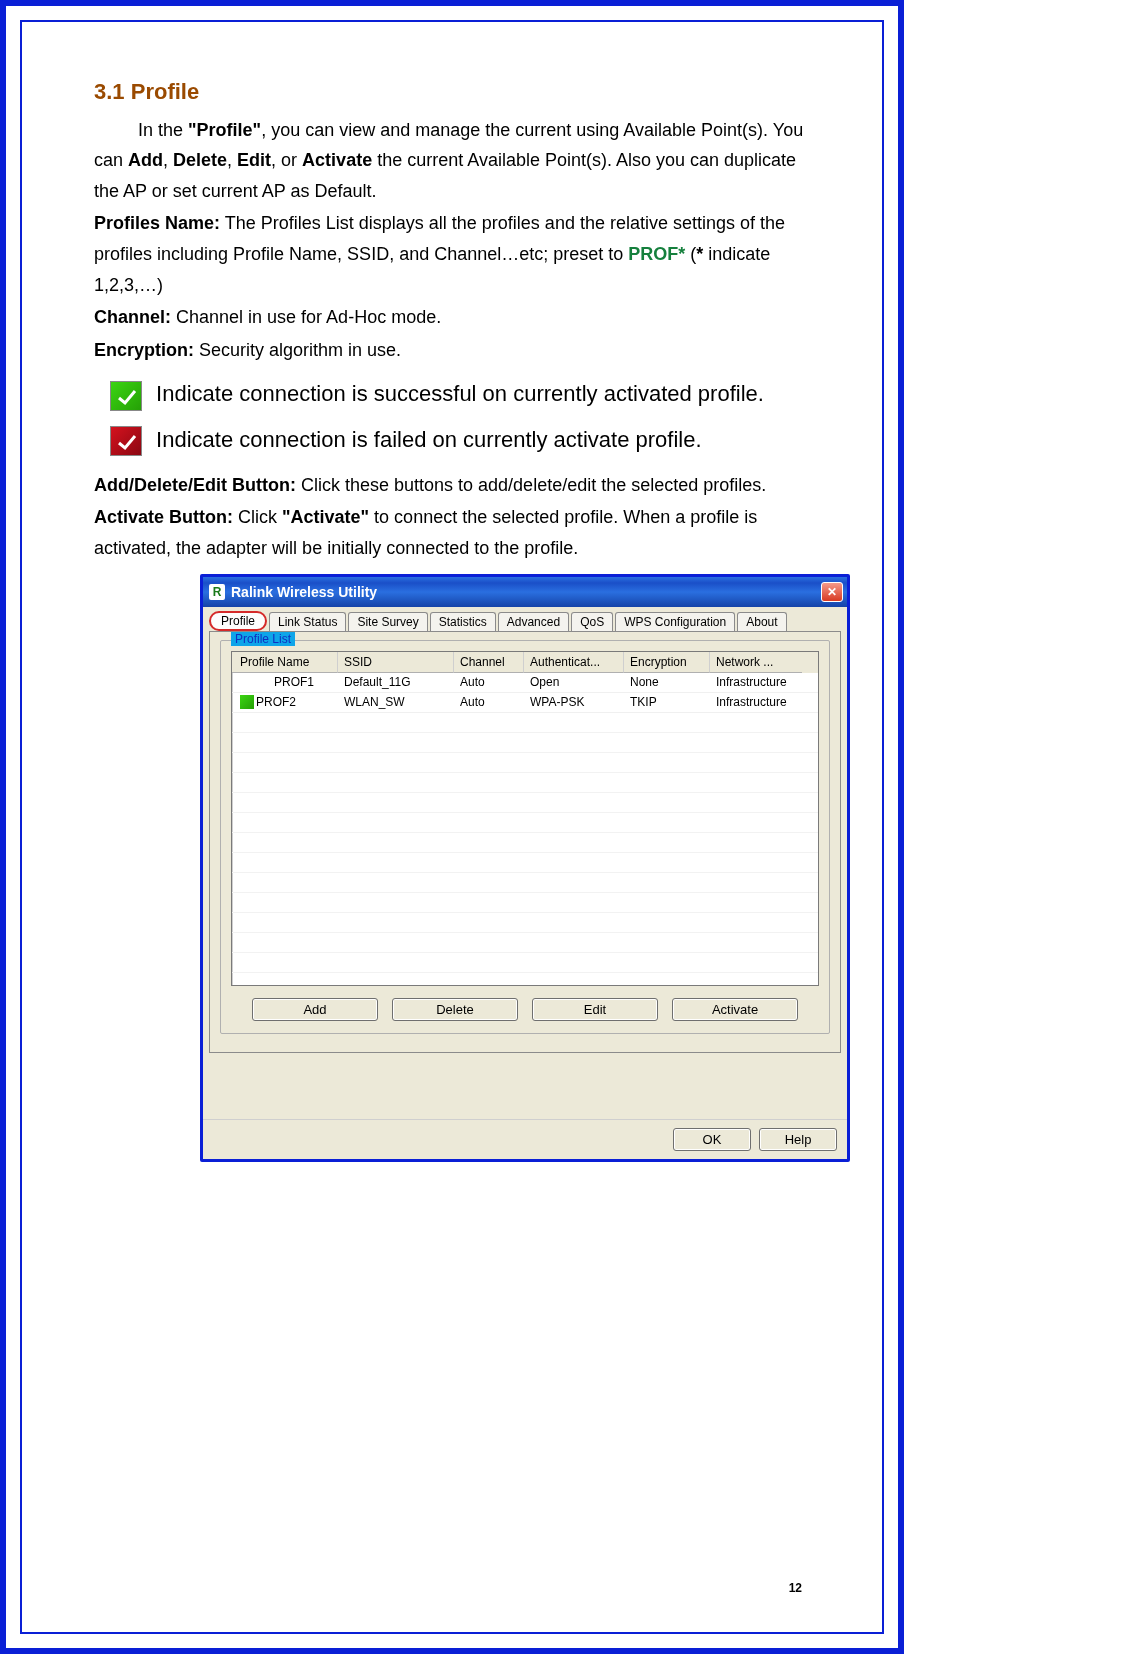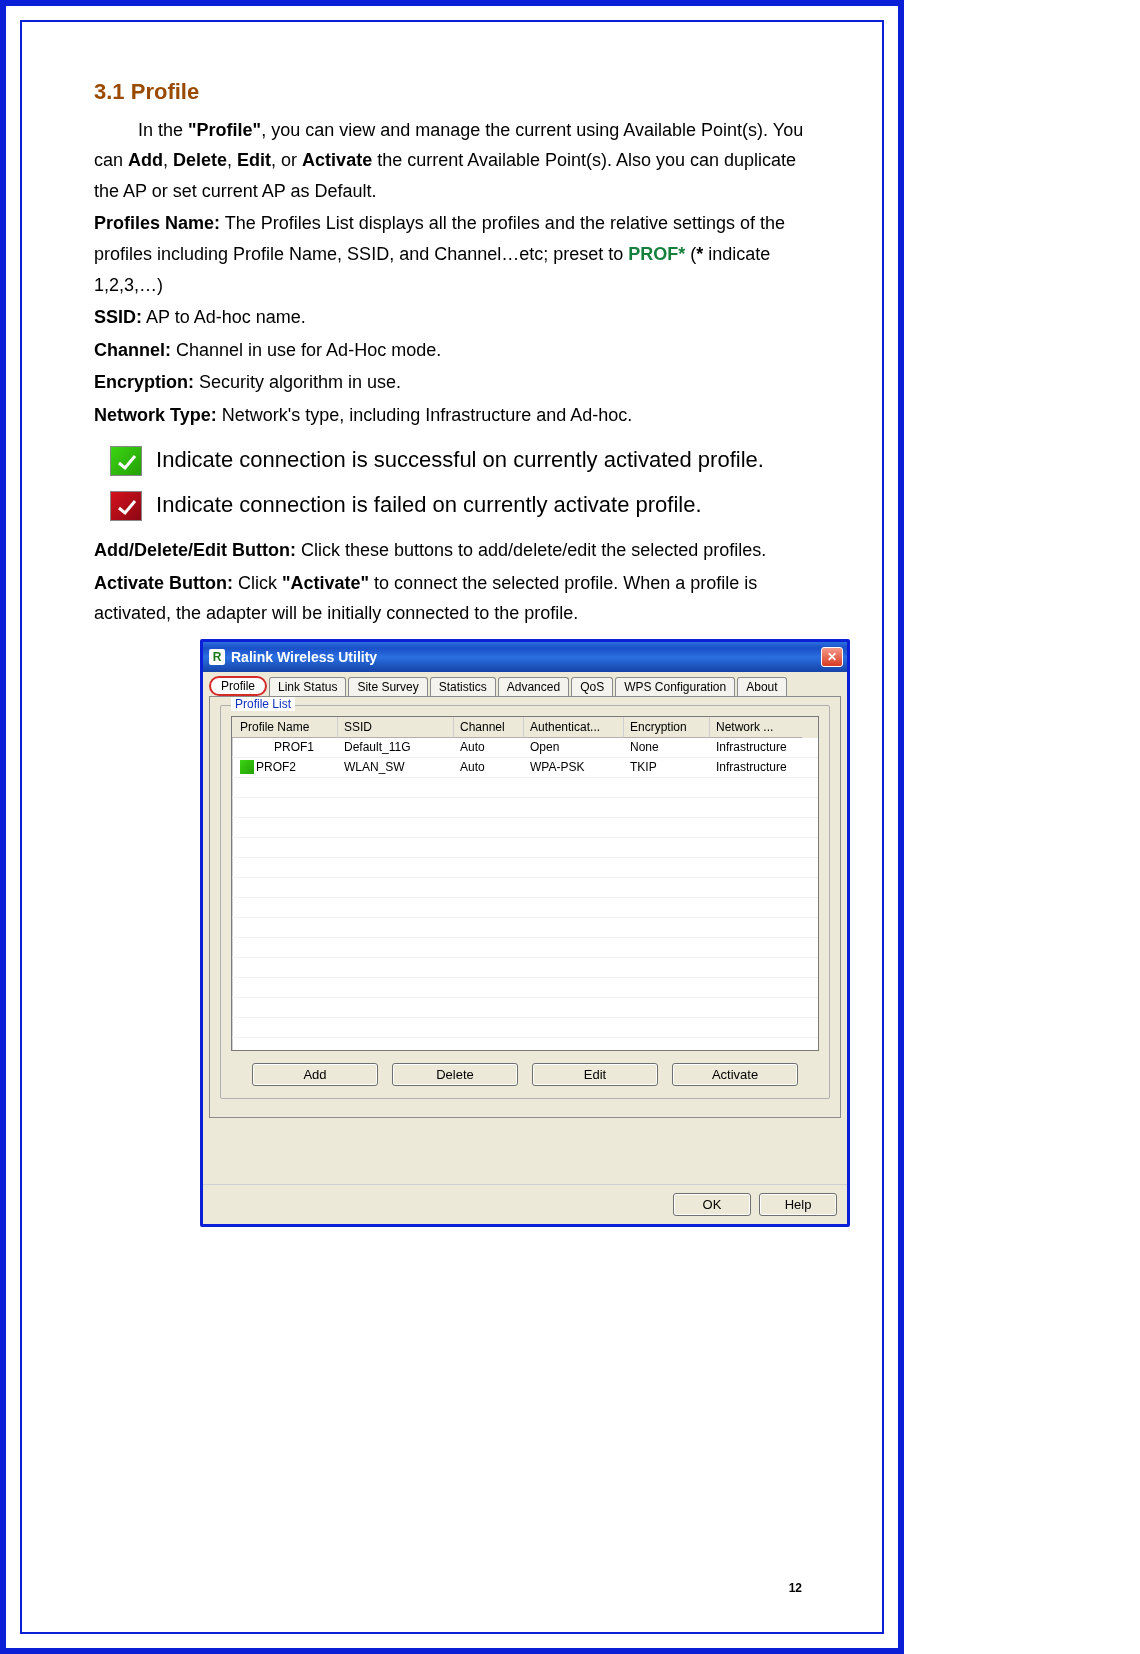--- a/index.html
+++ b/index.html
@@ -112,21 +112,21 @@
   }
   .group {
     border:1px solid #b0b0b0;
     border-radius:2px;
     padding:10px 10px 12px 10px;
     position:relative;
     margin-bottom:8px;
     background:#ece9d8;
   }
   .group-label {
-    position:absolute; top:-9px; left:10px; background:#ffffff; padding:0 4px;
+    position:absolute; top:-9px; left:10px; background:#0ea5e9; padding:0 4px;
     color:#1030c0; font-size:12px;
   }
   .listview {
     background:#fff;
     border:1px solid #7a7a7a;
     box-shadow: inset 1px 1px 0 #cfcfcf;
   }
   .lv-header {
     display:flex;
     background:#ece9d8;
@@ -196,24 +196,22 @@
     </h2>
 
     <p class="body-text indent">
       <span>In the </span><span class="bold">"Profile"</span><span>, you can view and manage the current using Available Point(s). You can </span><span class="bold">Add</span><span>, </span><span class="bold">Delete</span><span>, </span><span class="bold">Edit</span><span>, or </span><span class="bold">Activate</span><span> the current Available Point(s). Also you can duplicate the AP or set current AP as Default.</span>
     </p>
 
     <p class="body-text">
       <span class="bold">Profiles Name:</span><span> The Profiles List displays all the profiles and the relative settings of the profiles including Profile Name, SSID, and Channel…etc; preset to </span><span class="prof">PROF*</span><span> (</span><span class="bold">*</span><span> indicate 1,2,3,…)</span>
     </p>
 
-    <p class="body-text"><span class="bold">SSID:</span><span> AP to Ad-hoc name.</span></p>
     <p class="body-text"><span class="bold">Channel:</span><span> Channel in use for Ad-Hoc mode.</span></p>
     <p class="body-text"><span class="bold">Encryption:</span><span> Security algorithm in use.</span></p>
-    <p class="body-text"><span class="bold">Network Type:</span><span> Network's type, including Infrastructure and Ad-hoc.</span></p>
 
     <p class="para-icon">
       <span class="icon-box ic-green">
         <svg width="28" height="20" viewBox="0 0 28 20">
             <polyline points="6,11 12,16 22,4" fill="none" stroke="#fff" stroke-width="3"></polyline>
           </svg>
       </span><span> Indicate connection is successful on currently activated profile.</span>
     </p>
 
     <p class="para-icon">

